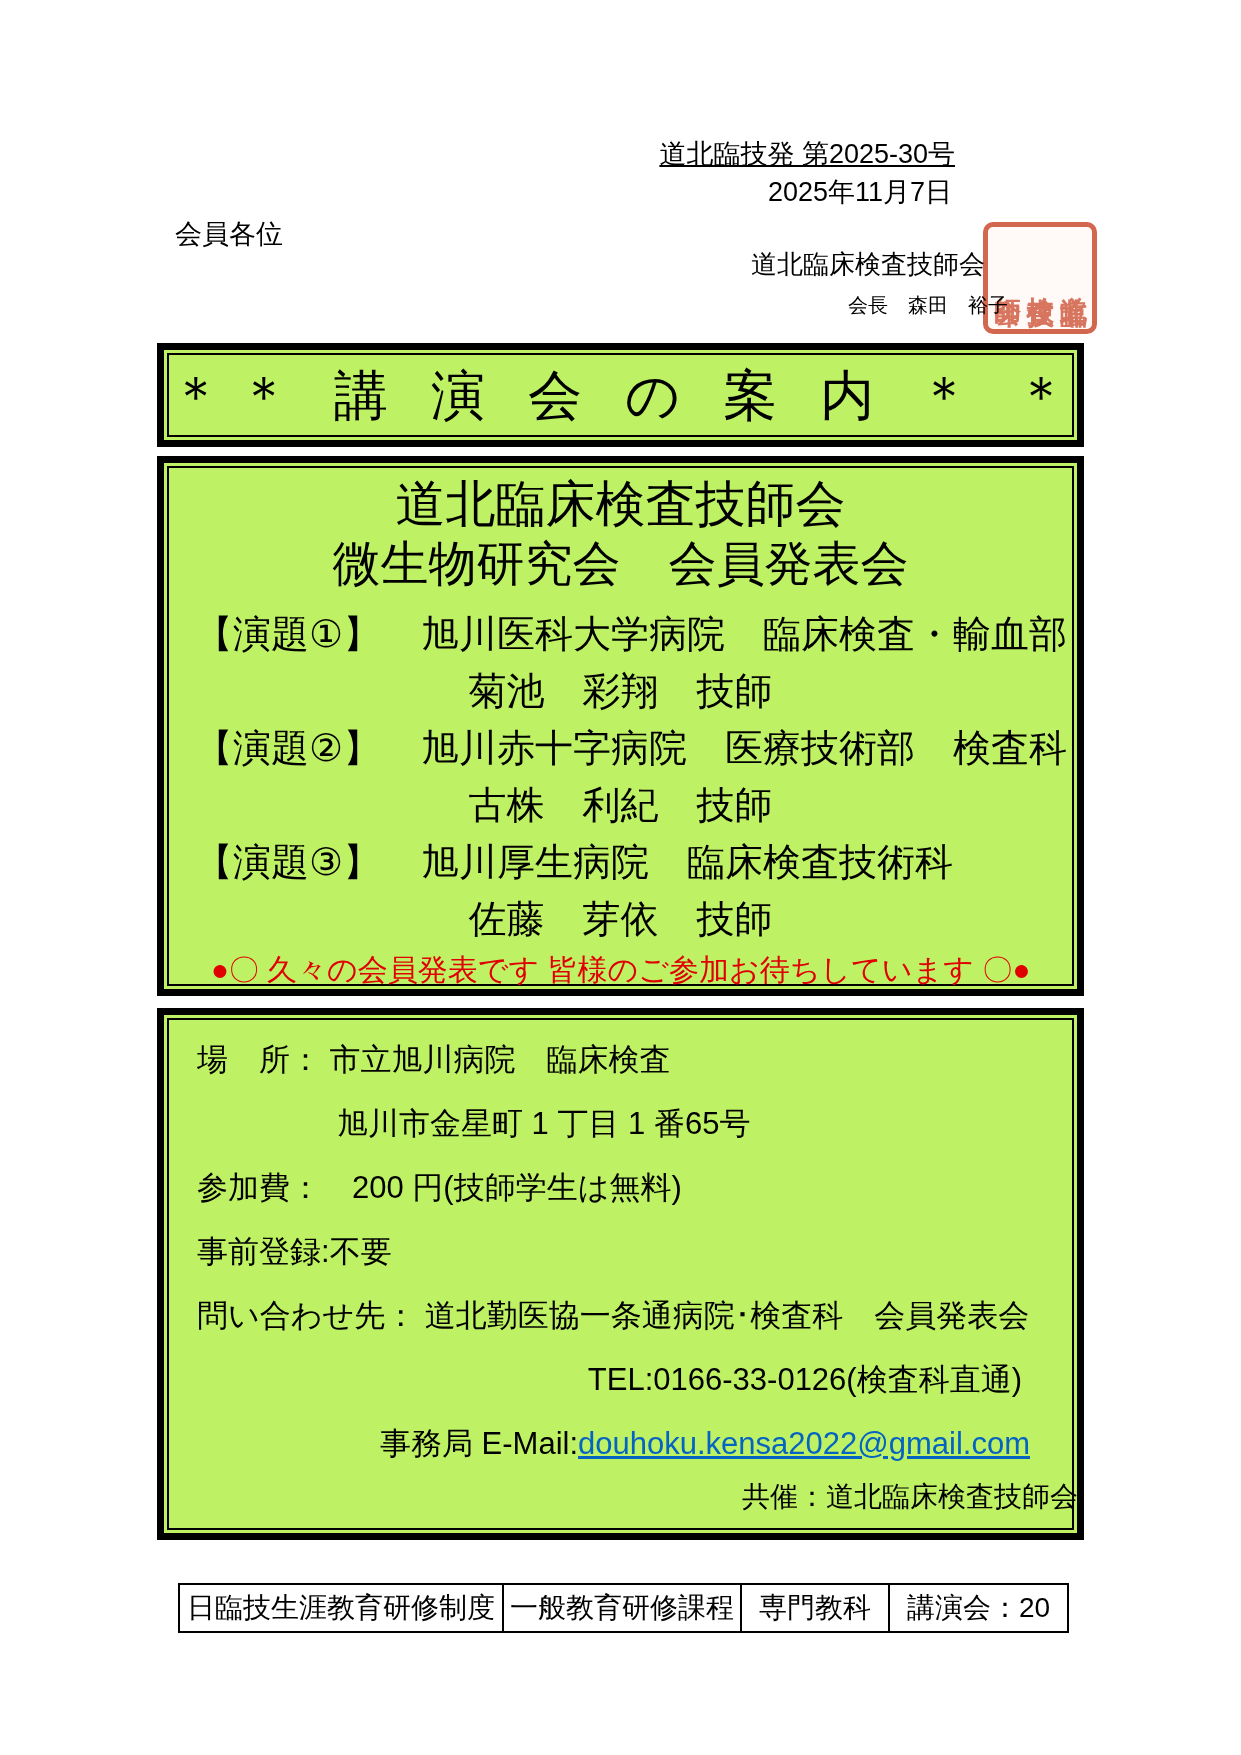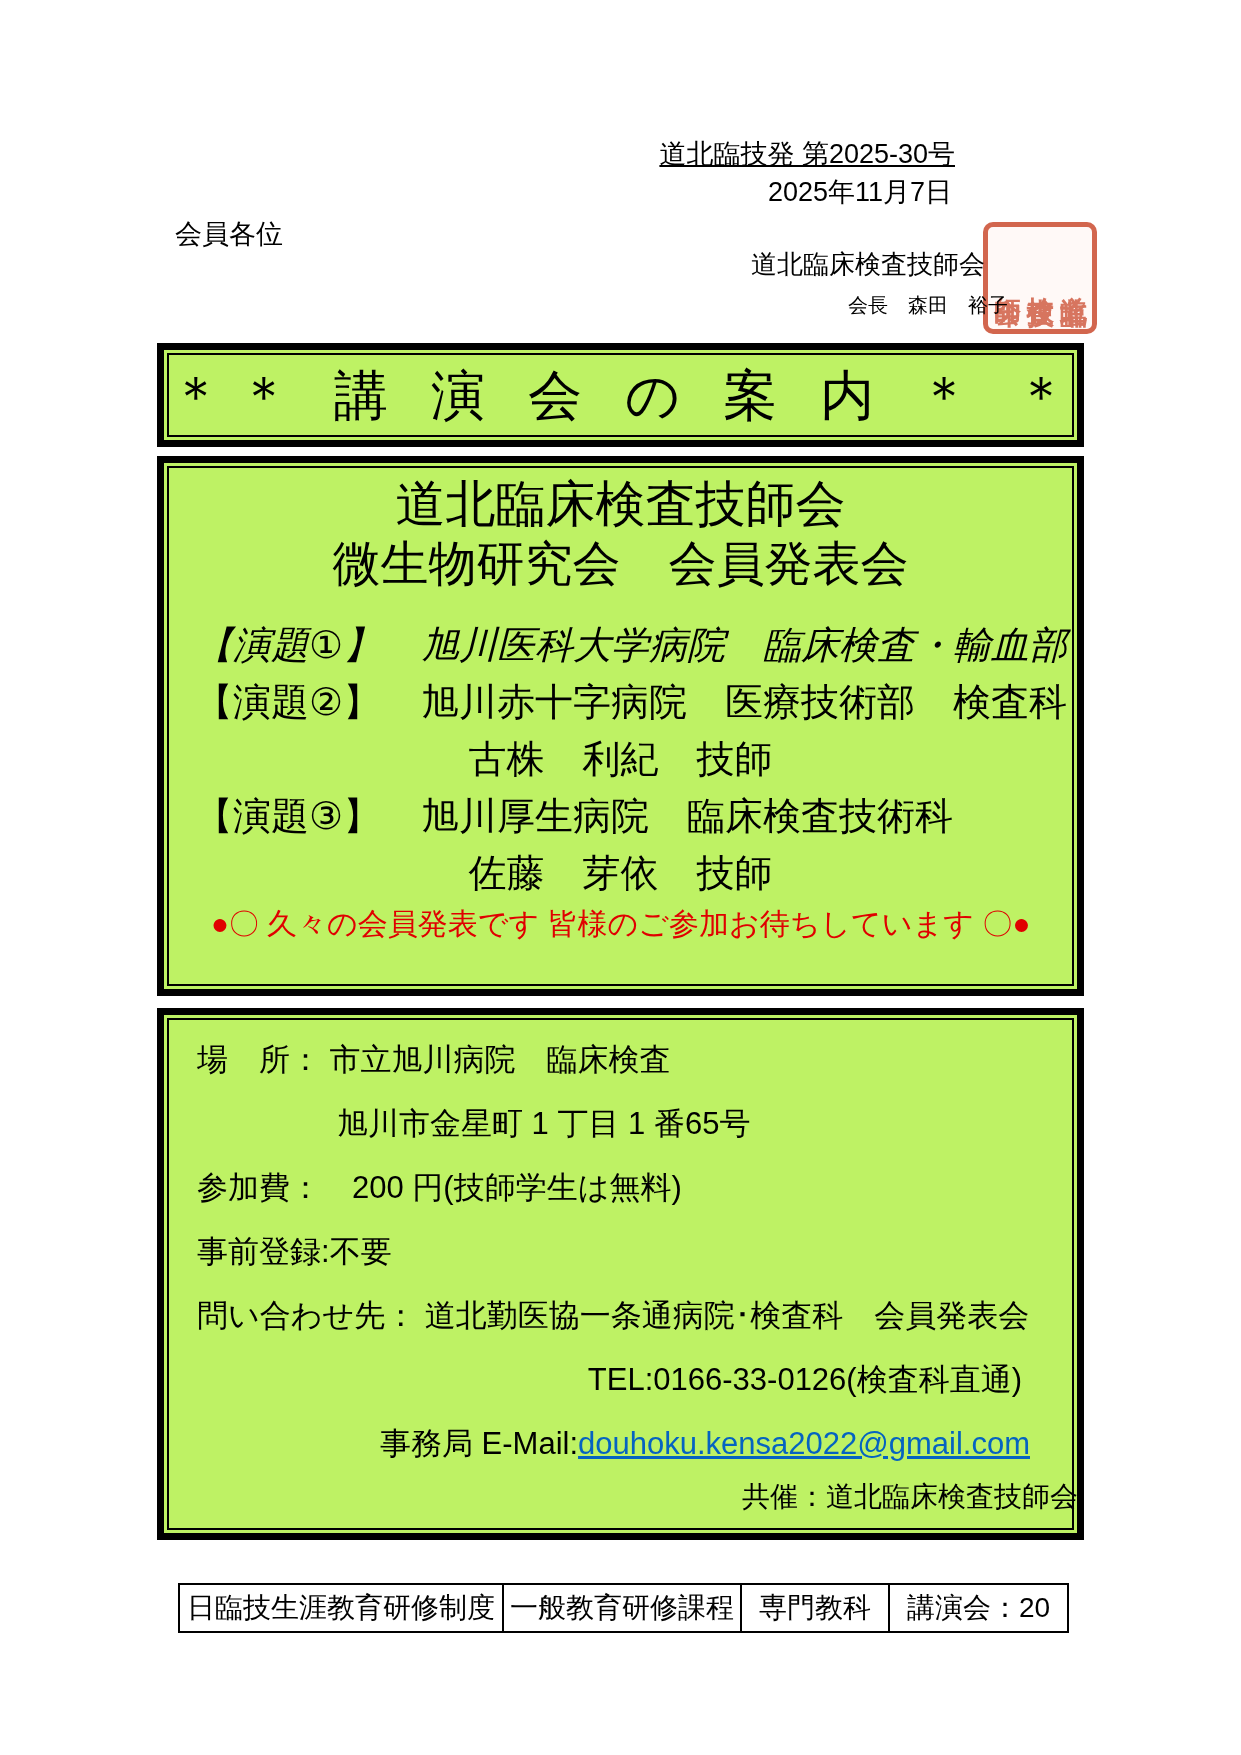--- a/index.html
+++ b/index.html
@@ -41,21 +41,21 @@
   .box-details{top:1008px;height:532px;}
   
   .main-title{
     text-align:center;font-size:54px;line-height:80px;
     letter-spacing:14px;white-space:nowrap;font-weight:500;
   }
   
   .event-heading{font-size:50px;line-height:60px;text-align:center;margin-top:6px;white-space:nowrap;}
   .event-subheading{font-size:48px;line-height:60px;text-align:center;white-space:nowrap;}
   .pres-line{font-size:38px;line-height:57px;padding-left:26px;white-space:nowrap;}
-  .pres-line.first{margin-top:23px;font-style:italic;}
+  .pres-line.first{margin-top:12px;}
   .pres-gap{display:inline-block;width:40px;}
   .presenter-line{font-size:38px;line-height:57px;text-align:center;white-space:nowrap;}
   .highlight-line{
     font-size:30px;line-height:44px;text-align:center;white-space:nowrap;font-weight:500;
   }
   
   .details-content{padding:8px 0 0 28px;font-size:31px;}
   .detail-row{line-height:64px;white-space:nowrap;}
   .detail-row.indent{padding-left:140px;}
   .detail-row.align-right{text-align:right;padding-right:50px;}
@@ -100,20 +100,21 @@
   </div>
 
   <div class="dbox box-event">
     <div class="dbox-inner">
       <div class="event-heading">道北臨床検査技師会</div>
       <div class="event-subheading">微生物研究会　会員発表会</div>
 
       <div class="pres-line first">
         <span>【演題①】</span><span class="pres-gap"></span><span>旭川医科大学病院　臨床検査・輸血部</span>
       </div>
+      <div class="presenter-line">菊池　彩翔　技師</div>
 
       <div class="pres-line">
         <span>【演題②】</span><span class="pres-gap"></span><span>旭川赤十字病院　医療技術部　検査科</span>
       </div>
       <div class="presenter-line">古株　利紀　技師</div>
 
       <div class="pres-line">
         <span>【演題③】</span><span class="pres-gap"></span><span>旭川厚生病院　臨床検査技術科</span>
       </div>
       <div class="presenter-line">佐藤　芽依　技師</div>

